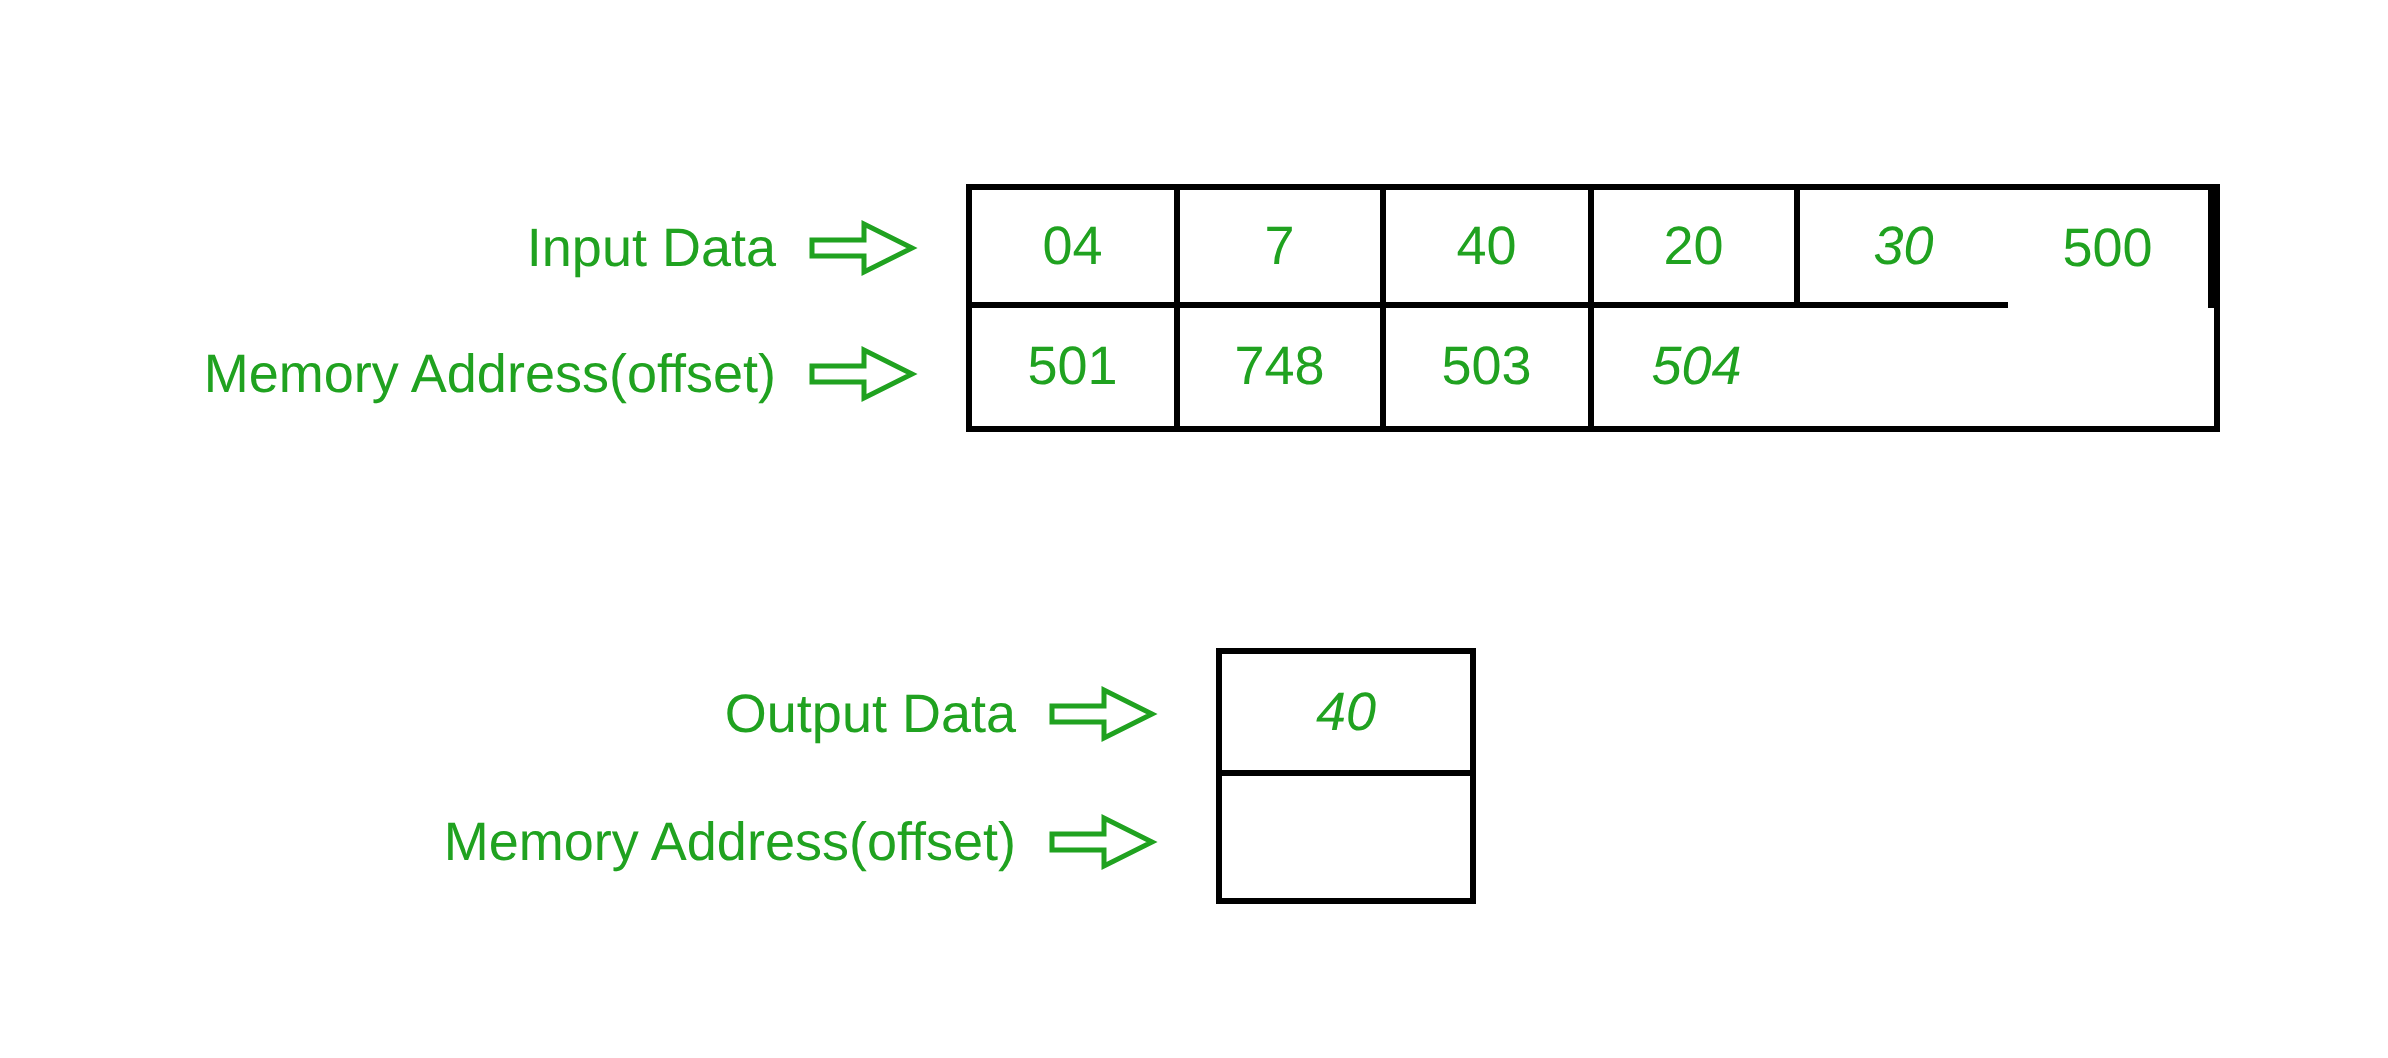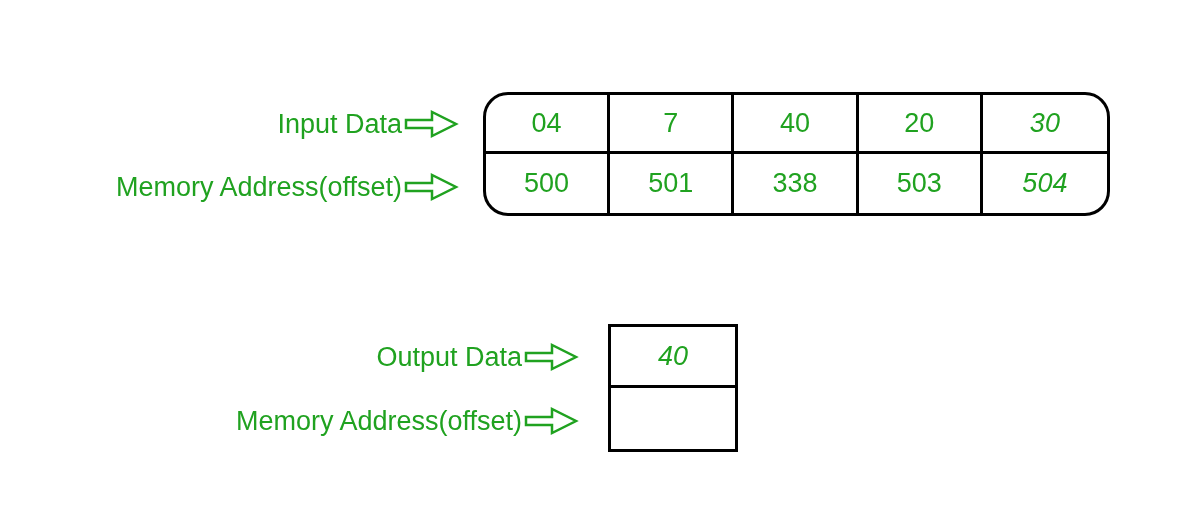--- a/index.html
+++ b/index.html
@@ -17,21 +17,21 @@
   .canvas {
     position: relative;
     width: 1194px;
     height: 529px;
   }
   .label-row {
     position: absolute;
     display: flex;
     align-items: center;
     justify-content: flex-end;
-    gap: 0;
+    gap: 14px;
     height: 52px;
   }
   .label-text {
     color: var(--accent);
     font-size: 27px;
     white-space: nowrap;
   }
   .arrow-icon {
     flex: 0 0 auto;
     display: block;
@@ -53,23 +53,22 @@
     position: absolute;
     border: 3px solid var(--line);
     background: #ffffff;
   }
   .input-table {
     left: 483px;
     top: 92px;
     width: 627px;
     height: 124px;
     display: grid;
-    grid-template-columns: repeat(5, 1fr);
+    grid-template-columns: repeat(6, 1fr);
     grid-template-rows: repeat(2, 1fr);
-    border-radius: 25px;
   }
   .output-table {
     left: 608px;
     top: 324px;
     width: 130px;
     height: 128px;
     display: grid;
     grid-template-rows: repeat(2, 1fr);
   }
   .cell {
@@ -104,21 +103,21 @@
   </div>
 
   <div class="mem-table input-table">
     <div class="cell">04</div>
     <div class="cell">7</div>
     <div class="cell">40</div>
     <div class="cell">20</div>
     <div class="cell last-col">30</div>
     <div class="cell last-row">500</div>
     <div class="cell last-row">501</div>
-    <div class="cell last-row">338</div>
+    <div class="cell last-row">748</div>
     <div class="cell last-row">503</div>
     <div class="cell last-row last-col">504</div>
   </div>
 
   <div class="label-row lr-output">
     <span class="label-text">Output Data</span>
     <svg class="arrow-icon" width="58" height="32" viewBox="0 0 58 32">
       <path d="M4 12 H30 V4 L54 16 L30 28 V20 H4 Z"></path>
     </svg>
   </div>

